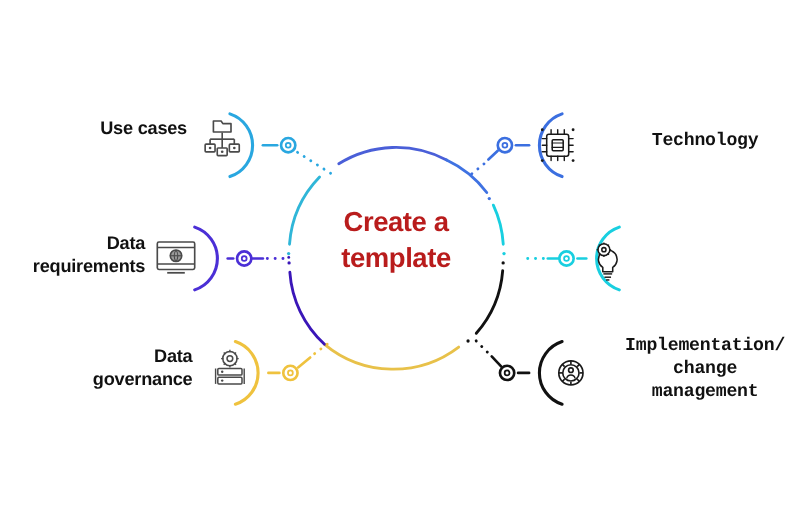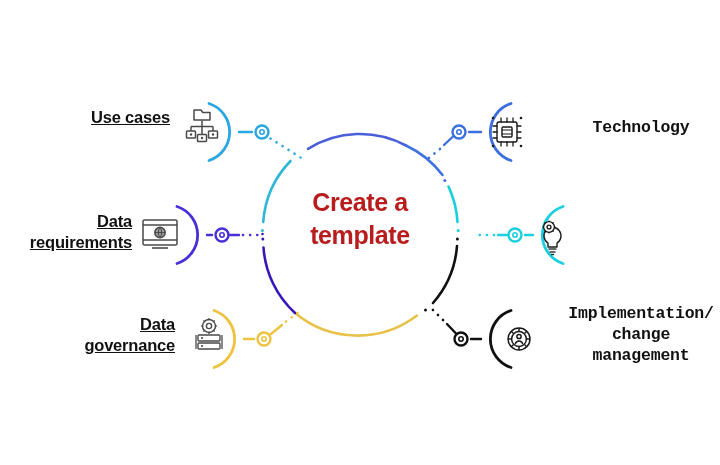--- a/index.html
+++ b/index.html
@@ -29,21 +29,21 @@
   .label {
     position: absolute;
     font-family: "Liberation Sans", sans-serif;
     font-weight: bold;
     font-size: 16.5px;
     line-height: 1.28;
     color: #111111;
     letter-spacing: -0.2px;
     white-space: pre-line;
   }
-  .label.right-aligned { text-align: right; text-decoration: underline; }
+  .label.right-aligned { text-align: right; }
   .label.left-aligned  { text-align: center; font-family: Liberation Mono, monospace; }
 
   .center-title {
     position: absolute;
     left: 265px;
     top: 186px;
     width: 190px;
     text-align: center;
     font-family: "Liberation Sans", sans-serif;
     font-weight: bold;

